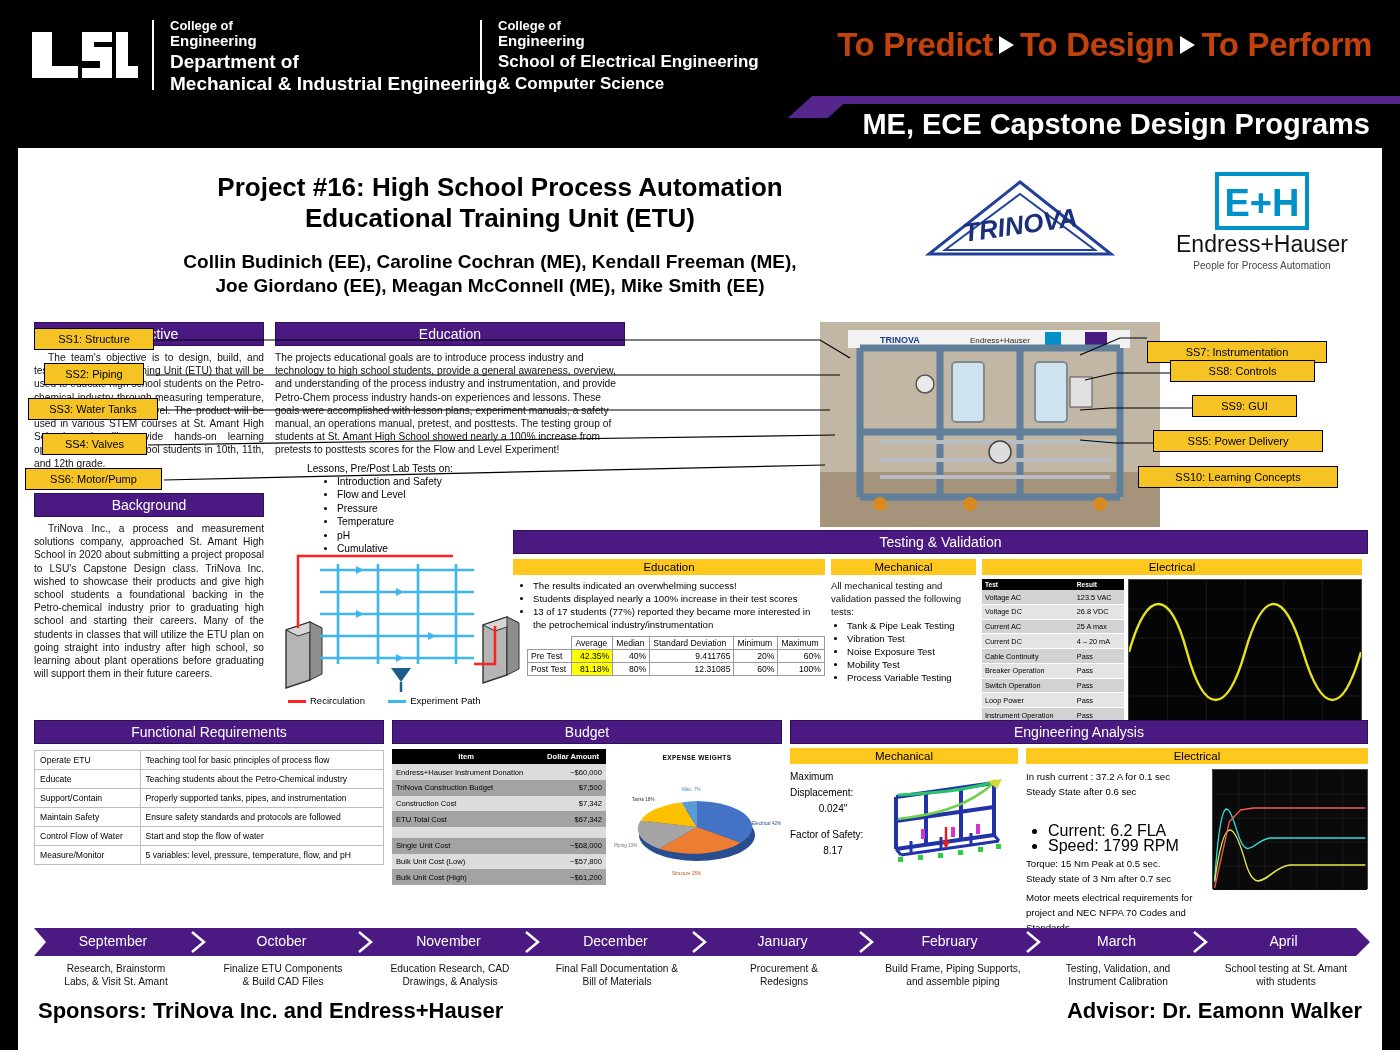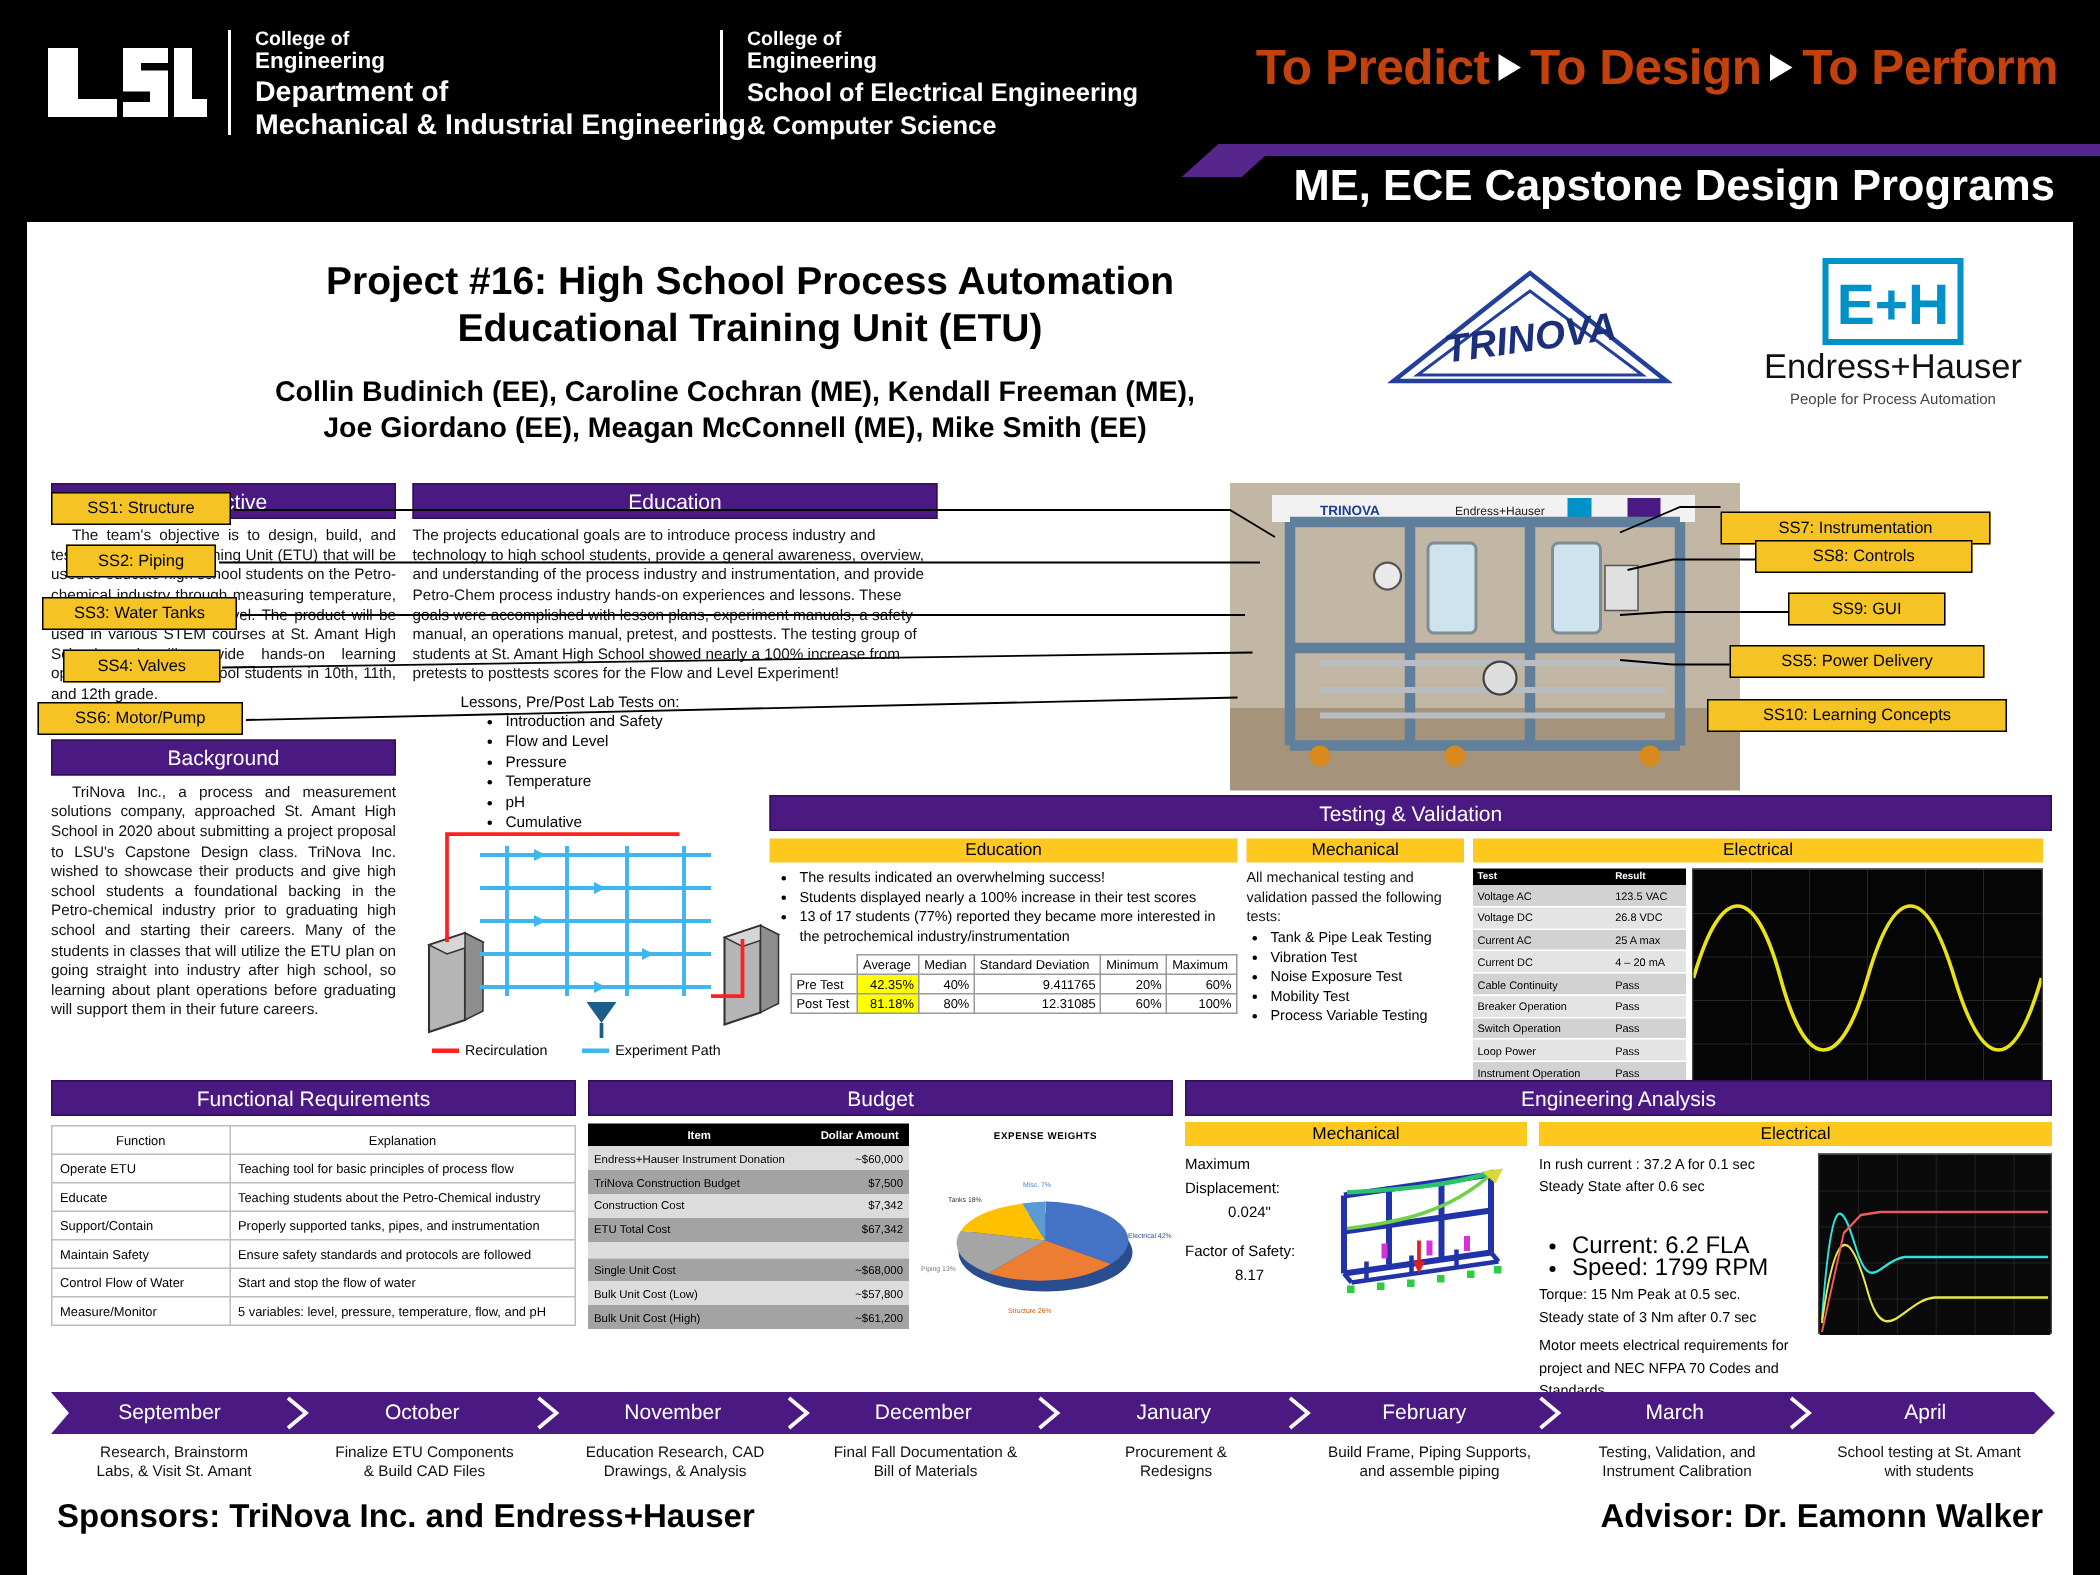--- a/index.html
+++ b/index.html
@@ -433,24 +433,20 @@
           </div>
         </div>
       </div>
     </div>
   </div>
 
   <div id="funcreq">
     <div class="sec-title">Functional Requirements</div>
     <table class="fr">
       <tbody>
-          <tr>
-        <th style="width:34%">Function</th>
-        <th>Explanation</th>
-      </tr>
       <tr>
             <td>Operate ETU</td>
             <td>Teaching tool for basic principles of process flow</td>
           </tr>
       <tr>
             <td>Educate</td>
             <td>Teaching students about the Petro-Chemical industry</td>
           </tr>
       <tr>
             <td>Support/Contain</td>

